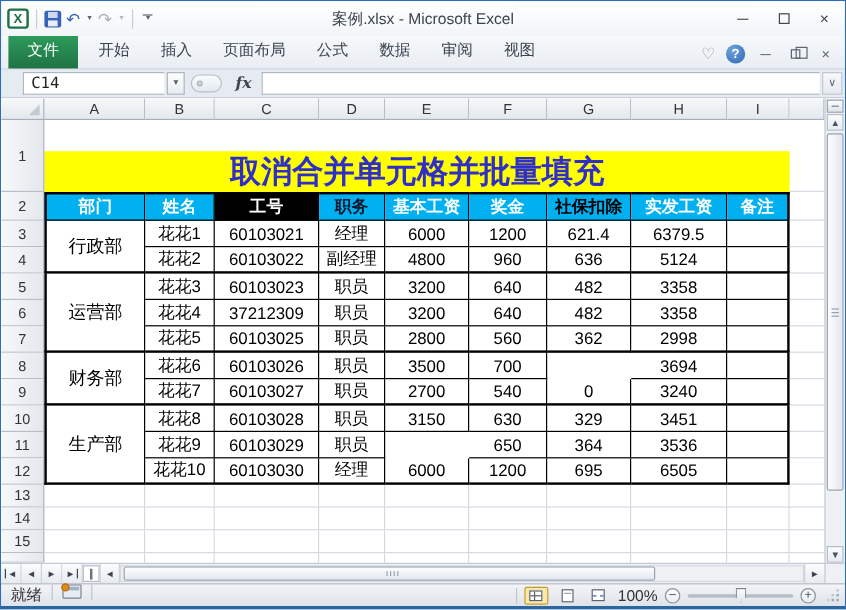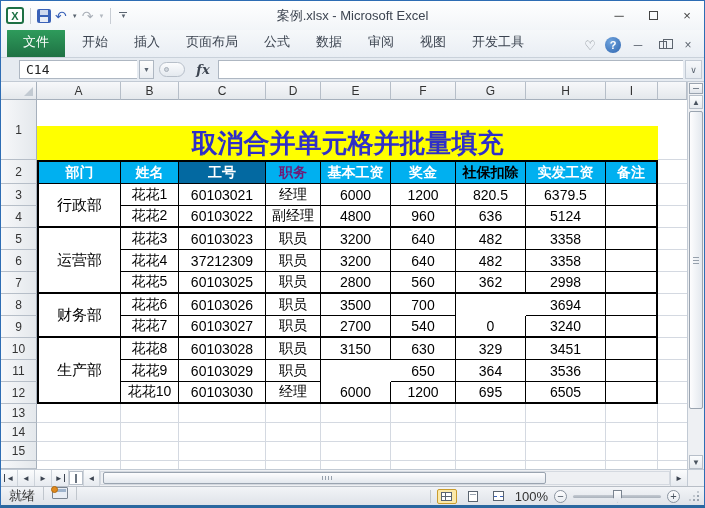--- a/index.html
+++ b/index.html
@@ -281,21 +281,20 @@
   <div class="tabrow">
     <div id="tabs-container" style="display:flex; align-items:flex-end;">
         <div class="rtab active">文件</div>
         <div class="rtab">开始</div>
         <div class="rtab">插入</div>
         <div class="rtab">页面布局</div>
         <div class="rtab">公式</div>
         <div class="rtab">数据</div>
         <div class="rtab">审阅</div>
         <div class="rtab">视图</div>
-        <div class="rtab">开发工具</div>
       </div>
     <div class="tabrow-right">
       <span class="heart-glyph">♡</span>
       <div class="help-circle">?</div>
       <div class="wb-btn">─</div>
       <div class="wb-btn">
           <div class="wb-restore"></div>
         </div>
       <div class="wb-btn">×</div>
     </div>
@@ -339,37 +338,37 @@
         <div class="rowhdr" style="grid-area: 10 / 1;">9</div>
         <div class="rowhdr" style="grid-area: 11 / 1;">10</div>
         <div class="rowhdr" style="grid-area: 12 / 1;">11</div>
         <div class="rowhdr" style="grid-area: 13 / 1;">12</div>
         <div class="rowhdr" style="grid-area: 14 / 1;">13</div>
         <div class="rowhdr" style="grid-area: 15 / 1;">14</div>
         <div class="rowhdr" style="grid-area: 16 / 1;">15</div>
         <div class="rowhdr" style="grid-area: 17 / 1;"></div>
         <div class="cell hdr-cell first" style="grid-area: 3 / 2; background: rgb(0, 176, 240); color: rgb(255, 255, 255);">部门</div>
         <div class="cell hdr-cell" style="grid-area: 3 / 3; background: rgb(0, 176, 240); color: rgb(255, 255, 255);">姓名</div>
-        <div class="cell hdr-cell" style="grid-area: 3 / 4; background: #0369a1; color: rgb(255, 255, 255);">工号</div>
-        <div class="cell hdr-cell" style="grid-area: 3 / 5; background: rgb(0, 176, 240); color: #701a75;">职务</div>
+        <div class="cell hdr-cell" style="grid-area: 3 / 4; background: #000000; color: rgb(255, 255, 255);">工号</div>
+        <div class="cell hdr-cell" style="grid-area: 3 / 5; background: rgb(0, 176, 240); color: #0f172a;">职务</div>
         <div class="cell hdr-cell" style="grid-area: 3 / 6; background: rgb(0, 176, 240); color: rgb(255, 255, 255);">基本工资</div>
         <div class="cell hdr-cell" style="grid-area: 3 / 7; background: rgb(0, 176, 240); color: rgb(255, 255, 255);">奖金</div>
         <div class="cell hdr-cell" style="grid-area: 3 / 8; background: rgb(0, 176, 240); color: #000000;">社保扣除</div>
         <div class="cell hdr-cell" style="grid-area: 3 / 9; background: rgb(0, 176, 240); color: rgb(255, 255, 255);">实发工资</div>
         <div class="cell hdr-cell last" style="grid-area: 3 / 10; background: rgb(0, 176, 240); color: rgb(255, 255, 255);">备注</div>
         <div class="cell tc dept-cell first grp-end" style="grid-area: 4 / 2 / span 2;">行政部</div>
         <div class="cell tc dept-cell first grp-end" style="grid-area: 6 / 2 / span 3;">运营部</div>
         <div class="cell tc dept-cell first grp-end" style="grid-area: 9 / 2 / span 2;">财务部</div>
         <div class="cell tc dept-cell first grp-end" style="grid-area: 11 / 2 / span 3; text-align: center;">生产部</div>
         <div class="cell tc" style="grid-area: 4 / 3;">花花1</div>
         <div class="cell tc" style="grid-area: 4 / 4;">60103021</div>
         <div class="cell tc" style="grid-area: 4 / 5;">经理</div>
         <div class="cell tc" style="grid-area: 4 / 6;">6000</div>
         <div class="cell tc" style="grid-area: 4 / 7;">1200</div>
-        <div class="cell tc" style="grid-area: 4 / 8;">820.5</div>
+        <div class="cell tc" style="grid-area: 4 / 8;">621.4</div>
         <div class="cell tc" style="grid-area: 4 / 9;">6379.5</div>
         <div class="cell tc last" style="grid-area: 4 / 10;"></div>
         <div class="cell tc grp-end" style="grid-area: 5 / 3;">花花2</div>
         <div class="cell tc grp-end" style="grid-area: 5 / 4;">60103022</div>
         <div class="cell tc grp-end" style="grid-area: 5 / 5;">副经理</div>
         <div class="cell tc grp-end" style="grid-area: 5 / 6;">4800</div>
         <div class="cell tc grp-end" style="grid-area: 5 / 7;">960</div>
         <div class="cell tc grp-end" style="grid-area: 5 / 8;">636</div>
         <div class="cell tc grp-end" style="grid-area: 5 / 9;">5124</div>
         <div class="cell tc grp-end last" style="grid-area: 5 / 10;"></div>

